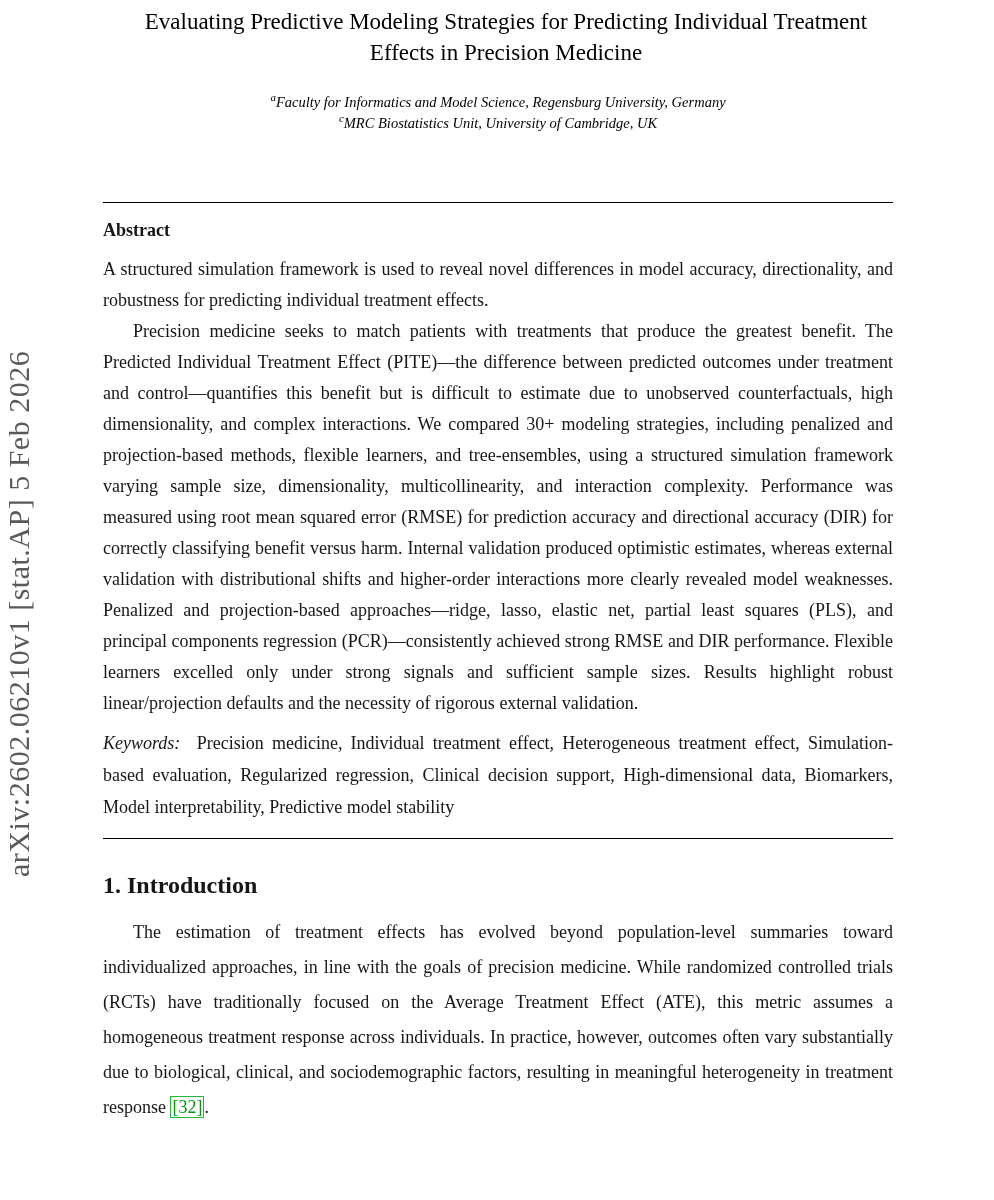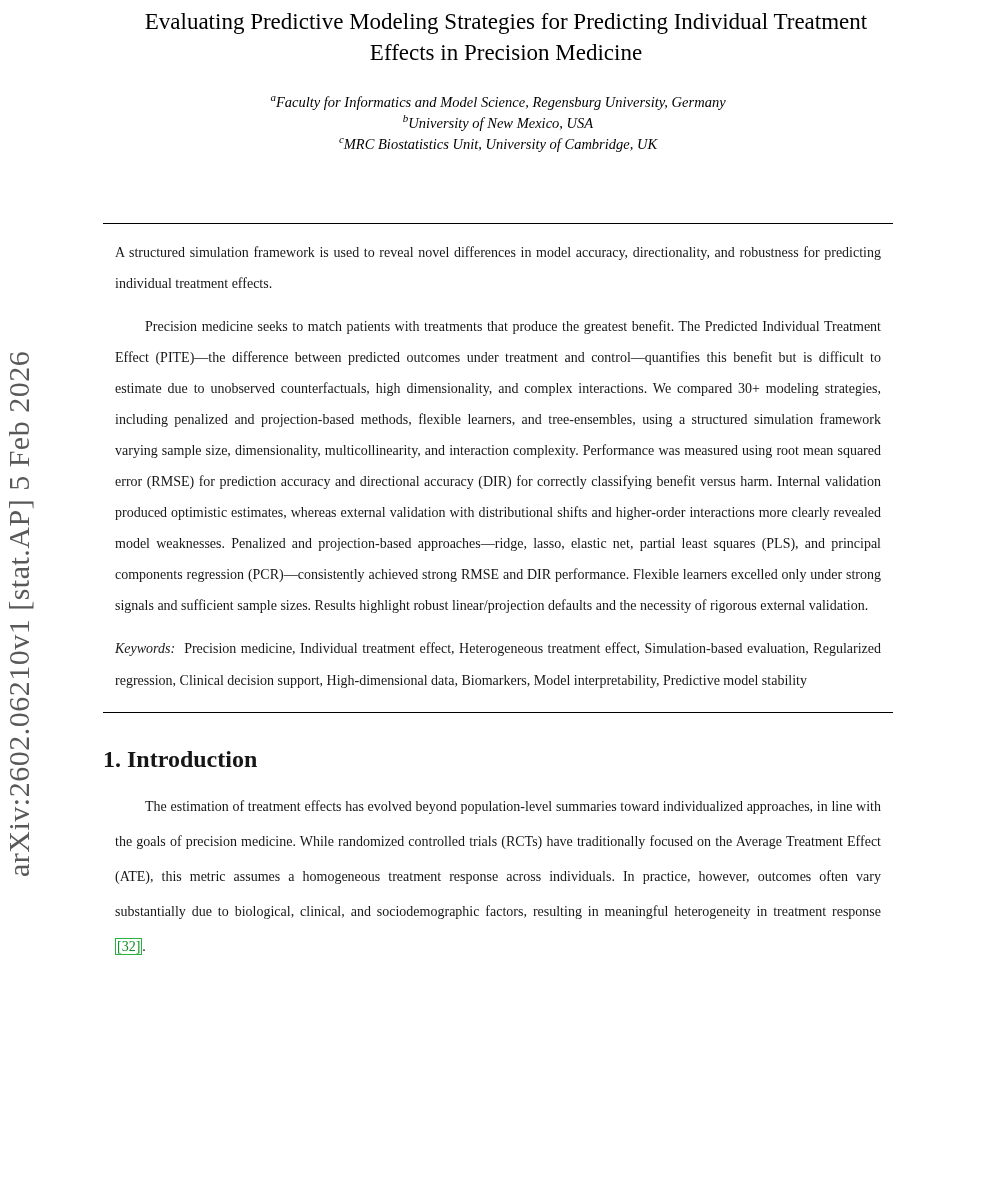--- a/index.html
+++ b/index.html
@@ -68,22 +68,22 @@
     margin: 0;
   }
   .rule-top { margin-top: 68px; }
   .rule-bottom { margin-top: 15px; }
   .abstract-heading {
     margin-top: 17px;
     font-size: 18px;
     font-weight: bold;
   }
   .para {
-    margin: 12px;
-    font-size: 14px;
+    margin: 0;
+    font-size: 18px;
     line-height: 31px;
     text-align: justify;
   }
   .para.first {
     margin-top: 13px;
   }
   .para.indent {
     text-indent: 30px;
   }
   .keywords {
@@ -117,26 +117,26 @@
 
   <div class="arxiv-watermark">arXiv:2602.06210v1  [stat.AP]  5 Feb 2026</div>
 
   <div class="content">
 
     <h1 class="title">Evaluating Predictive Modeling Strategies for Predicting Individual Treatment Effects in Precision Medicine</h1>
 
 
     <div class="affiliations">
       <div class="affil"><sup>a</sup><span>Faculty for Informatics and Model Science, Regensburg University, Germany</span></div>
-      <div class="affil"><sup>b</sup><span>University of New Mexico, USA</span></div>
       <div class="affil"><sup>c</sup><span>MRC Biostatistics Unit, University of Cambridge, UK</span></div>
     </div>
 
     <hr class="rule rule-top">
 
+    <div class="abstract-heading">Abstract</div>
 
     <p class="para first">A structured simulation framework is used to reveal novel differences in model accuracy, directionality, and robustness for predicting individual treatment effects.</p>
 
     <p class="para indent">Precision medicine seeks to match patients with treatments that produce the greatest benefit. The Predicted Individual Treatment Effect (PITE)—the difference between predicted outcomes under treatment and control—quantifies this benefit but is difficult to estimate due to unobserved counterfactuals, high dimensionality, and complex interactions. We compared 30+ modeling strategies, including penalized and projection-based methods, flexible learners, and tree-ensembles, using a structured simulation framework varying sample size, dimensionality, multicollinearity, and interaction complexity. Performance was measured using root mean squared error (RMSE) for prediction accuracy and directional accuracy (DIR) for correctly classifying benefit versus harm. Internal validation produced optimistic estimates, whereas external validation with distributional shifts and higher-order interactions more clearly revealed model weaknesses. Penalized and projection-based approaches—ridge, lasso, elastic net, partial least squares (PLS), and principal components regression (PCR)—consistently achieved strong RMSE and DIR performance. Flexible learners excelled only under strong signals and sufficient sample sizes. Results highlight robust linear/projection defaults and the necessity of rigorous external validation.</p>
 
     <p class="para keywords"><span class="kw-label">Keywords:</span>&nbsp;&nbsp;<span>Precision medicine, Individual treatment effect, Heterogeneous treatment effect, Simulation-based evaluation, Regularized regression, Clinical decision support, High-dimensional data, Biomarkers, Model interpretability, Predictive model stability</span></p>
 
     <hr class="rule rule-bottom">
 
     <div class="section-heading">1. Introduction</div>

